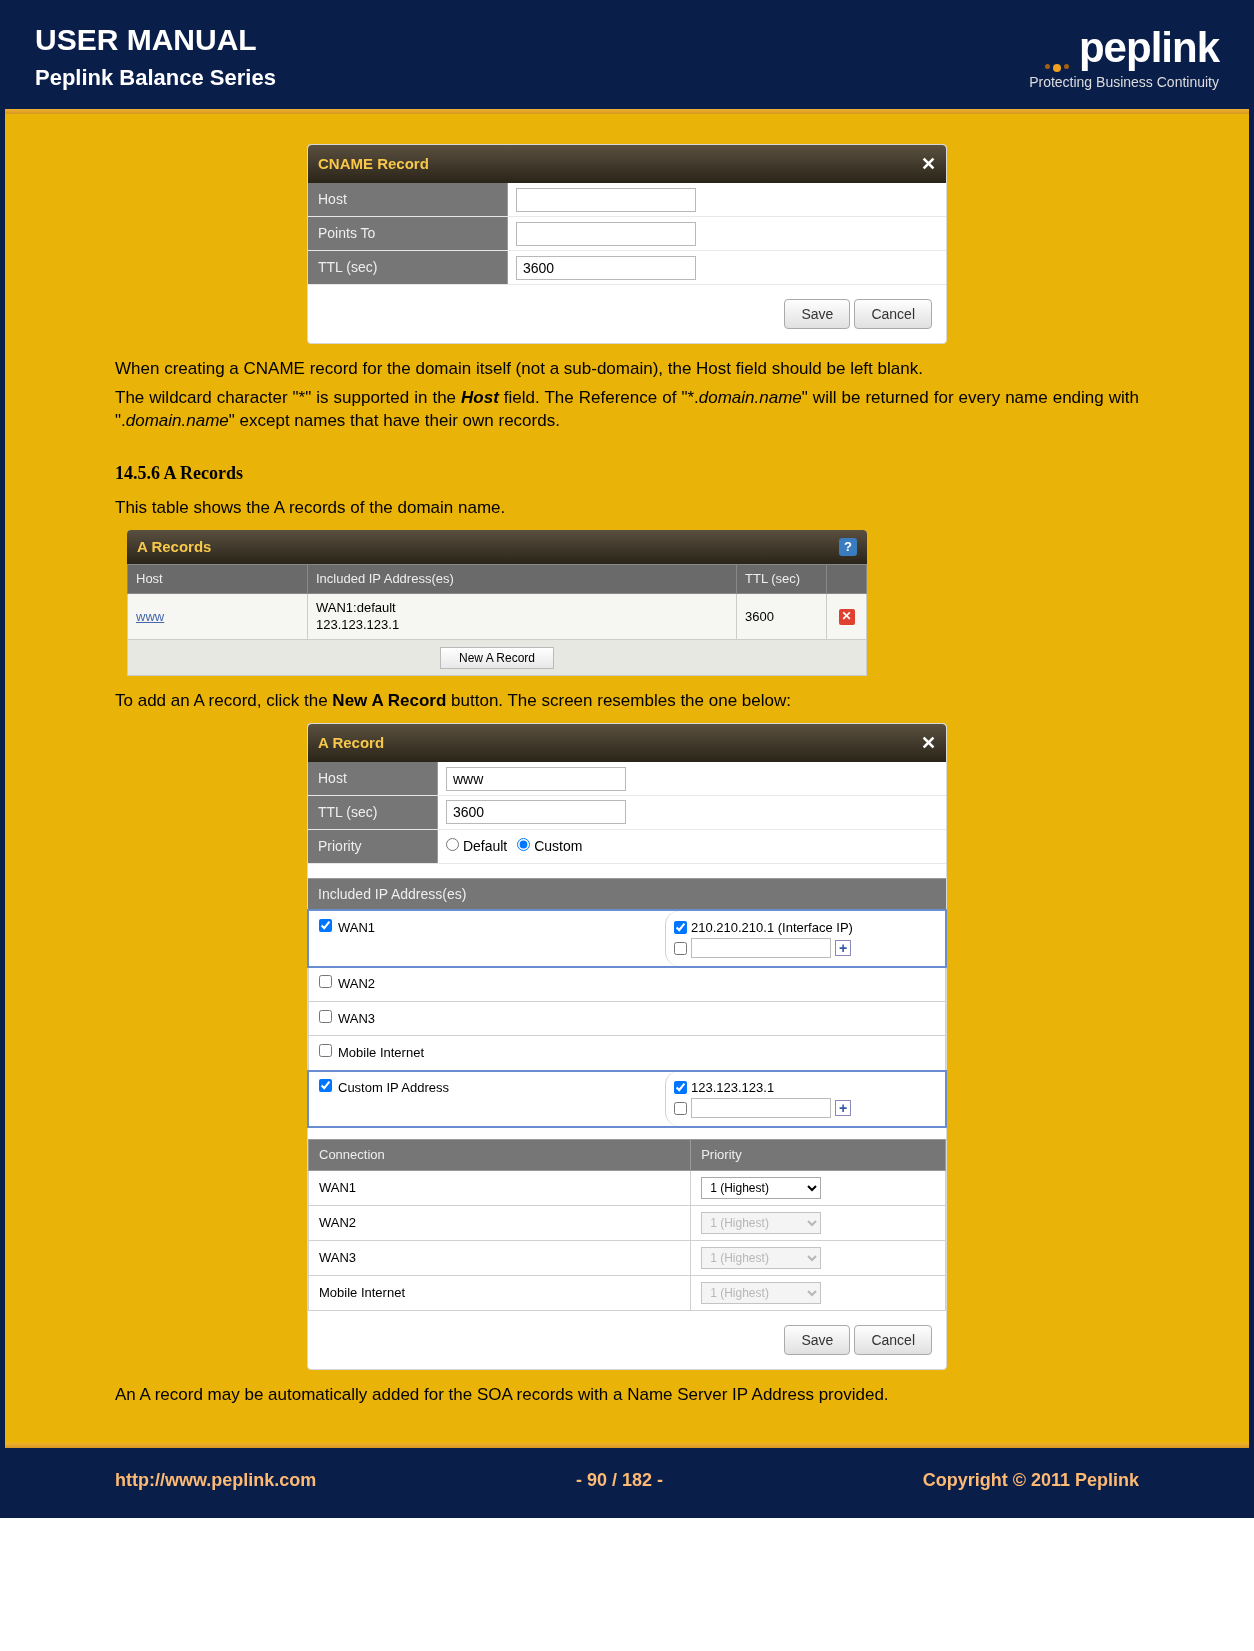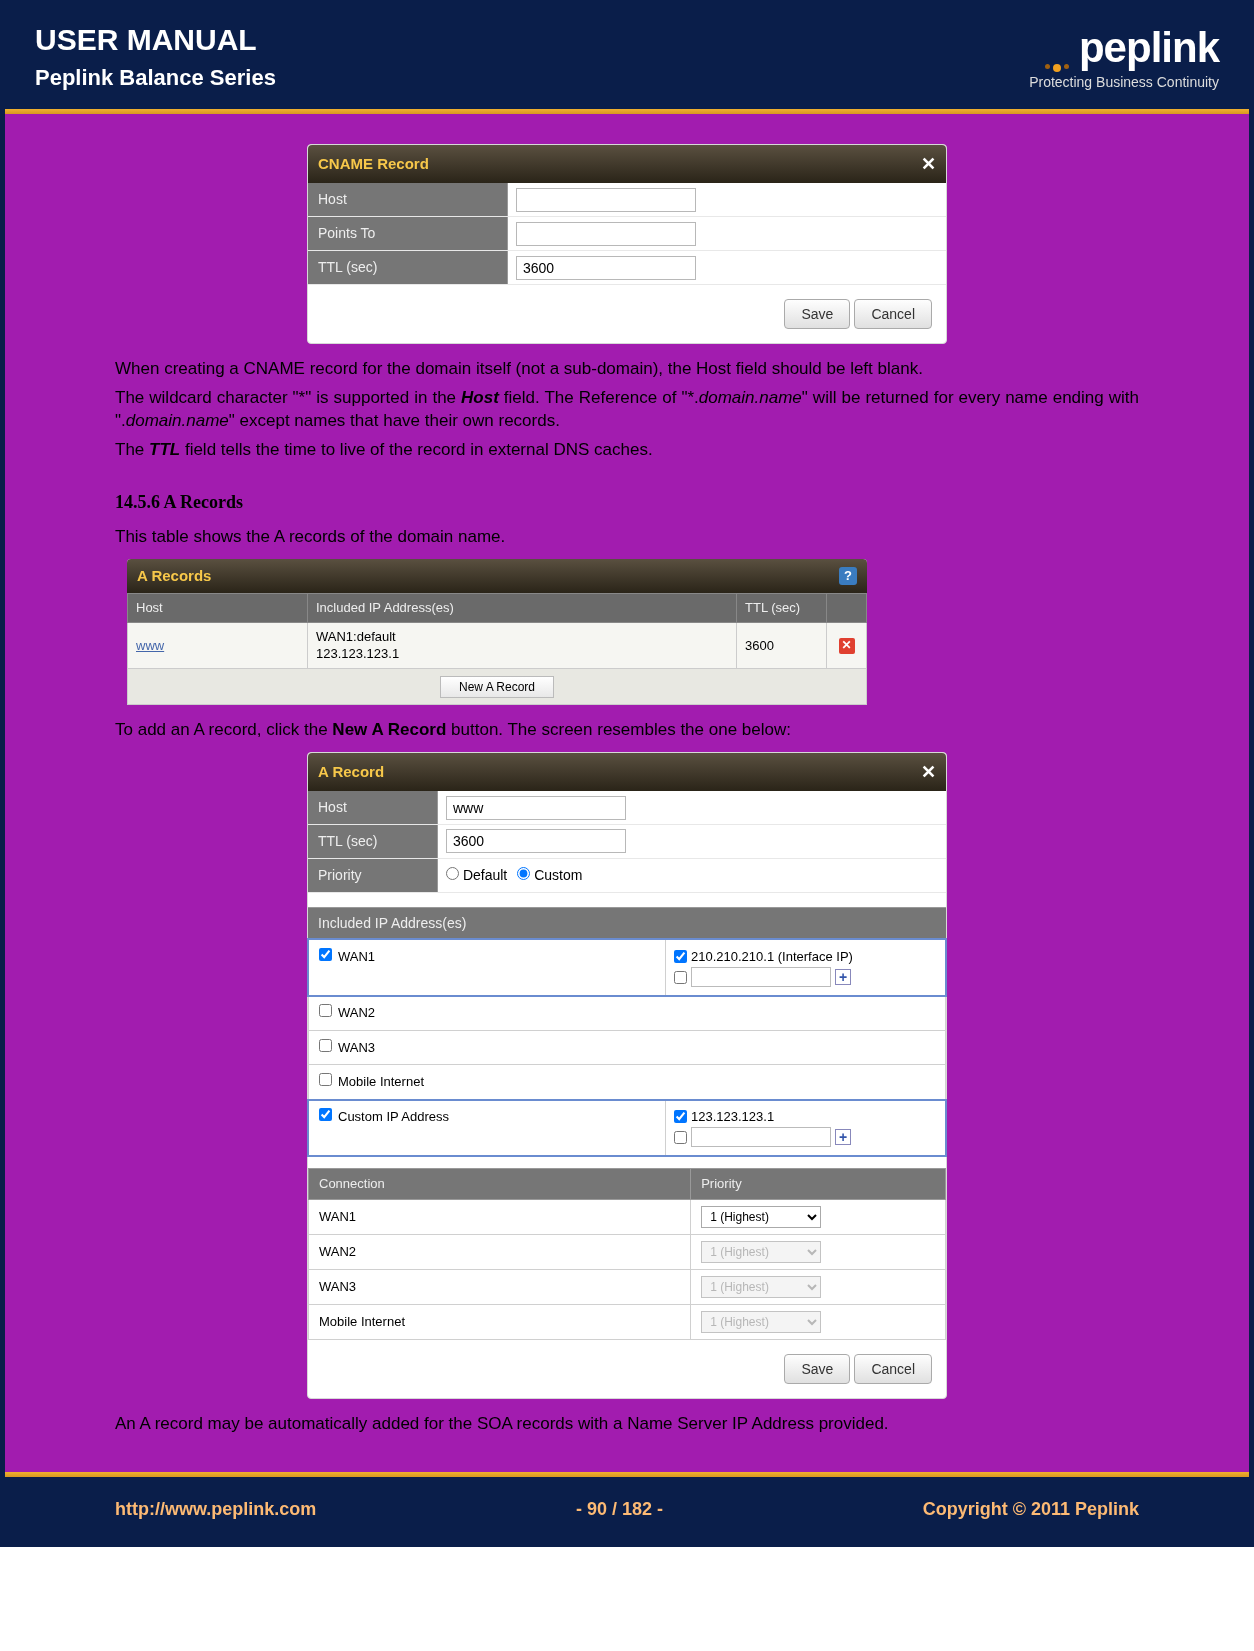--- a/index.html
+++ b/index.html
@@ -6,21 +6,21 @@
   body {
     font-family: Arial, Helvetica, sans-serif;
     background: #fff;
     width: 1254px;
     margin: 0 auto;
   }
   .page-frame {
     border: 5px solid #0a1e4a;
     border-bottom: none;
     position: relative;
-    background: #a21caf;
+    background: #eab308;
   }
   .gold-border {
     height: 5px;
     background: linear-gradient(to bottom, #f0b030, #d89820);
   }
   .header {
     background: #0a1e4a;
     color: #fff;
     padding: 18px 30px 18px 30px;
     position: relative;
@@ -115,21 +115,21 @@
   .new-btn-row { text-align:center; padding:6px; background:#e8e8e2; border:1px solid #ccc; border-top:none;}
   .new-btn { background:linear-gradient(to bottom,#fff,#e8e8e8); border:1px solid #bbb; padding:3px 18px; font-size:12px;}
 
   .sub-header {
     background:#767676; color:#eee; padding:6px 10px; font-size:14px;
     border-top:1px solid #999; font-family:Verdana,sans-serif;
   }
   .ip-section { padding:0; }
   .ip-row { display:flex; border:1px solid #d0d0d0; border-top:none; font-size:13px; font-family:Verdana,sans-serif;}
   .ip-left { flex:1; padding:8px 10px; display:flex; align-items:flex-start; gap:6px;}
-  .ip-right { width:280px; border-left:1px solid #d0d0d0; padding:6px 8px;}
+  .ip-right { width:280px; border-left:1px solid #d0d0d0; padding:6px 8px;border-radius:14px;}
   .ip-right-line { display:flex; align-items:center; gap:4px; margin:2px 0;}
   .ip-right input[type=text]{ width:140px; border:1px solid #bbb; padding:2px 4px; font-size:12px;}
   .plus-icon {
     width:16px; height:16px; background:#fff; border:1px solid #88b;
     color:#35a; font-weight:bold; text-align:center; line-height:14px;
     display:inline-block; font-size:14px;
   }
 
   .prio-tbl { width:100%; border-collapse:collapse; font-size:13px; font-family:Verdana,sans-serif; margin-top:12px;}
   .prio-tbl th { background:#767676; color:#eee; font-weight:normal; text-align:left; padding:6px 10px; border:1px solid #999;}
@@ -197,23 +197,20 @@
       </div>
       <div class="btn-row">
         <button class="ui-btn">Save</button>
         <button class="ui-btn">Cancel</button>
       </div>
     </div>
 
     <p>When creating a CNAME record for the domain itself (not a sub-domain), the Host field should be left blank.</p>
     <p>
       <span>The wildcard character "*" is supported in the </span><span class="italic-term">Host</span><span> field.  The Reference of "*.</span><span class="ital">domain.name</span><span>" will be returned for every name ending with ".</span><span class="ital">domain.name</span><span>" except names that have their own records.</span>
-    </p>
-    <p>
-      <span>The </span><span class="italic-term">TTL</span><span> field tells the time to live of the record in external DNS caches.</span>
     </p>
 
     <h3>14.5.6 A Records</h3>
     <p>This table shows the A records of the domain name.</p>
 
     <div class="fig fig2" style="padding:0;border:none;">
       <div class="panel-title" style="border-radius:4px 4px 0 0;">
         <span>A Records</span>
         <span class="help-q">?</span>
       </div>

